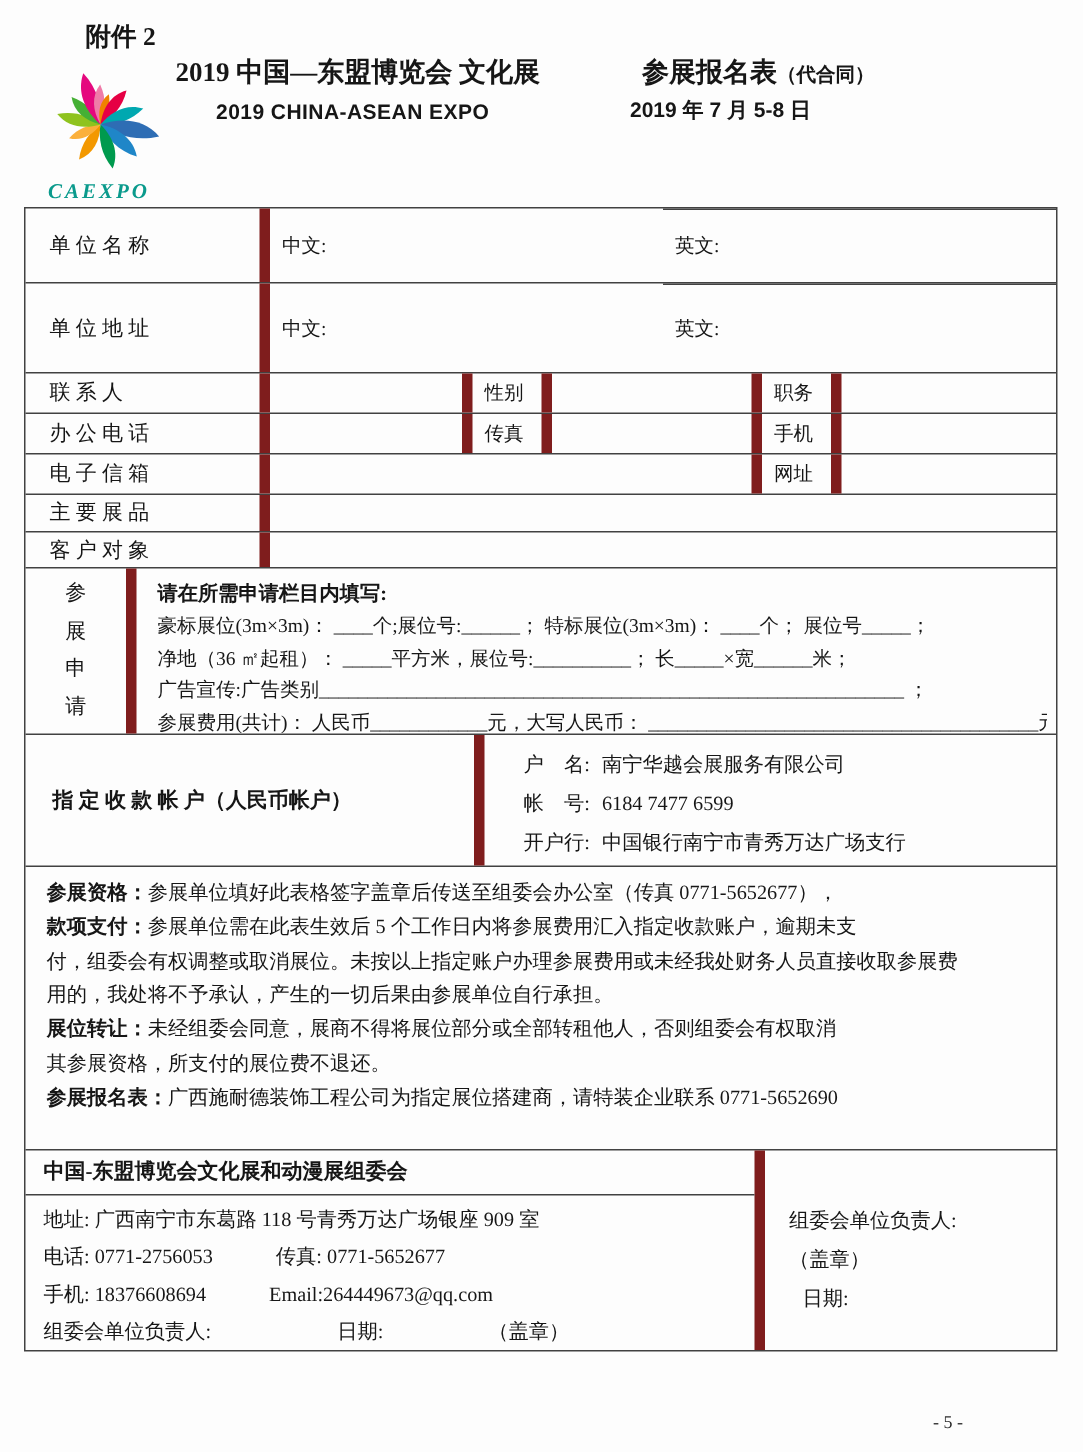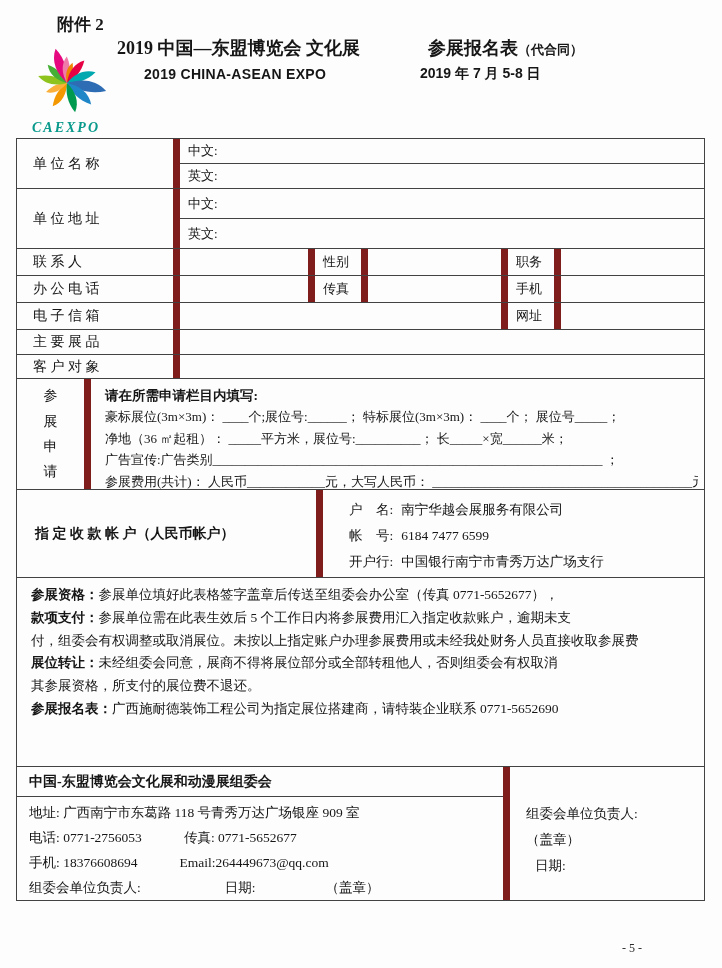--- a/index.html
+++ b/index.html
@@ -16,21 +16,21 @@
   .hdr-date    { position:absolute; left:420px; top:65px; font-size:14px; font-weight:bold; font-family:"Liberation Sans","DejaVu Sans",sans-serif; }
   .logo { position:absolute; left:20px; top:44px; width:96px; height:94px; }
 
   
   .form-table { position:absolute; left:16px; top:138px; width:689px; border:1px solid #424242; background:#fdfdfd; }
   .row { display:flex; border-bottom:1px solid #424242; }
   .row:last-child { border-bottom:none; }
   .c { border-right:7px solid #7f1d1d; }
   .c:last-child { border-right:none; }
   .lab { width:163px; display:flex; align-items:center; padding-left:16px; font-size:14px; white-space:nowrap; }
-  .stack { flex:1; display:flex; flex-direction:column; }
+  .stack { flex:1; display:flex; flex-direction:row; }
   .sub { flex:1; display:flex; align-items:center; padding-left:8px; font-size:13px; }
   .sub + .sub { border-top:1px solid #424242; }
   .field { }
   .f135 { width:135px; } .f140 { width:140px; } .f53 { width:53px; } .f328 { width:328px; }
   .mini { display:flex; align-items:center; padding-left:8px; font-size:13px; white-space:nowrap; }
   .grow { flex:1; }
   .h50 { height:50px; } .h60 { height:60px; } .h27 { height:27px; } .h25 { height:25px; } .h24 { height:24px; }
 
   
   .app-row { height:111px; }
@@ -168,20 +168,21 @@
         <div class="acct-line"><span>帐　号:</span><span class="v">6184 7477 6599</span></div>
         <div class="acct-line"><span>开户行:</span><span class="v">中国银行南宁市青秀万达广场支行</span></div>
       </div>
     </div>
 
     <div class="row">
       <div class="c terms grow">
         <div class="tline"><b>参展资格：</b><span>参展单位填好此表格签字盖章后传送至组委会办公室（传真 0771-5652677），</span></div>
         <div class="tline"><b>款项支付：</b><span>参展单位需在此表生效后 5 个工作日内将参展费用汇入指定收款账户，逾期未支</span></div>
         <div class="tline"><b></b><span>付，组委会有权调整或取消展位。未按以上指定账户办理参展费用或未经我处财务人员直接收取参展费</span></div>
+        <div class="tline"><b></b><span>用的，我处将不予承认，产生的一切后果由参展单位自行承担。</span></div>
         <div class="tline"><b>展位转让：</b><span>未经组委会同意，展商不得将展位部分或全部转租他人，否则组委会有权取消</span></div>
         <div class="tline"><b></b><span>其参展资格，所支付的展位费不退还。</span></div>
         <div class="tline"><b>参展报名表：</b><span>广西施耐德装饰工程公司为指定展位搭建商，请特装企业联系 0771-5652690</span></div>
       </div>
     </div>
 
     <div class="row org-row">
       <div class="c org-left">
         <div class="org-title">中国-东盟博览会文化展和动漫展组委会</div>
         <div class="org-lines">

